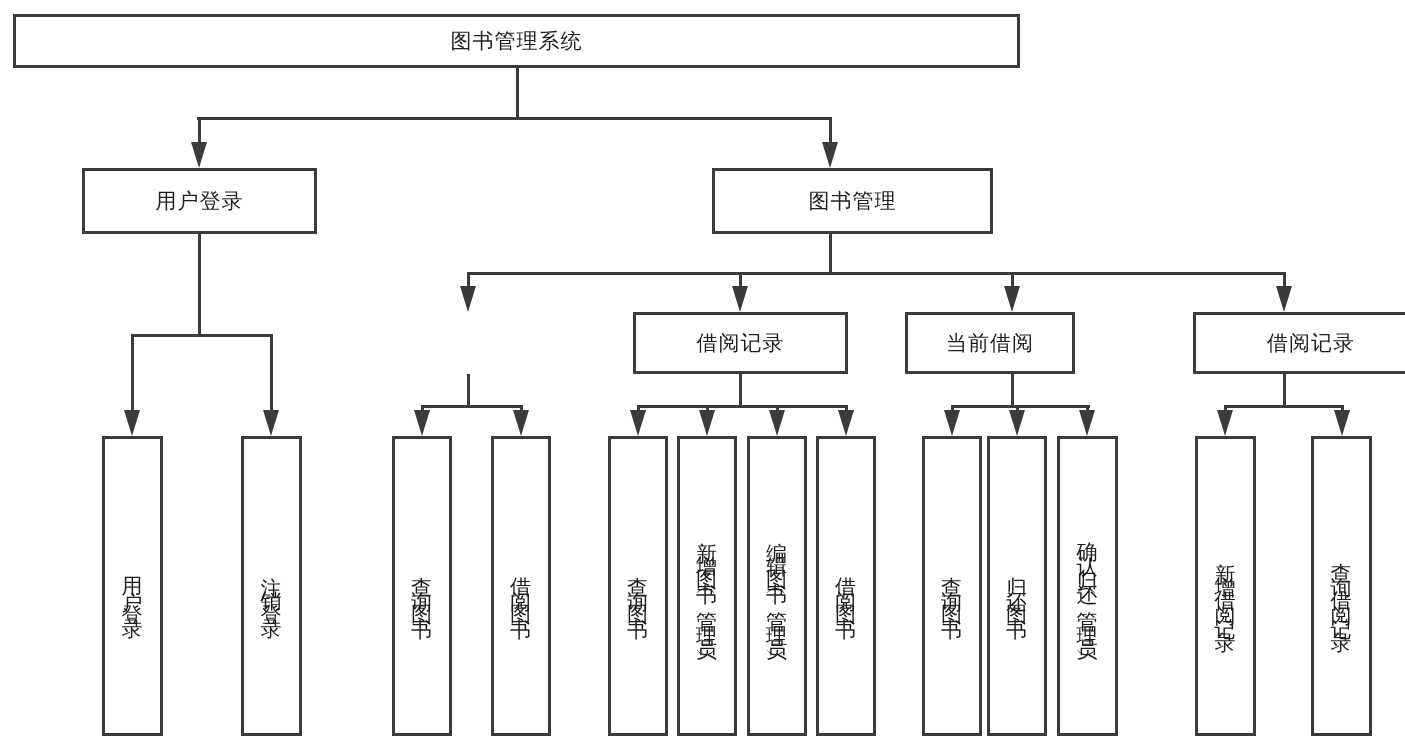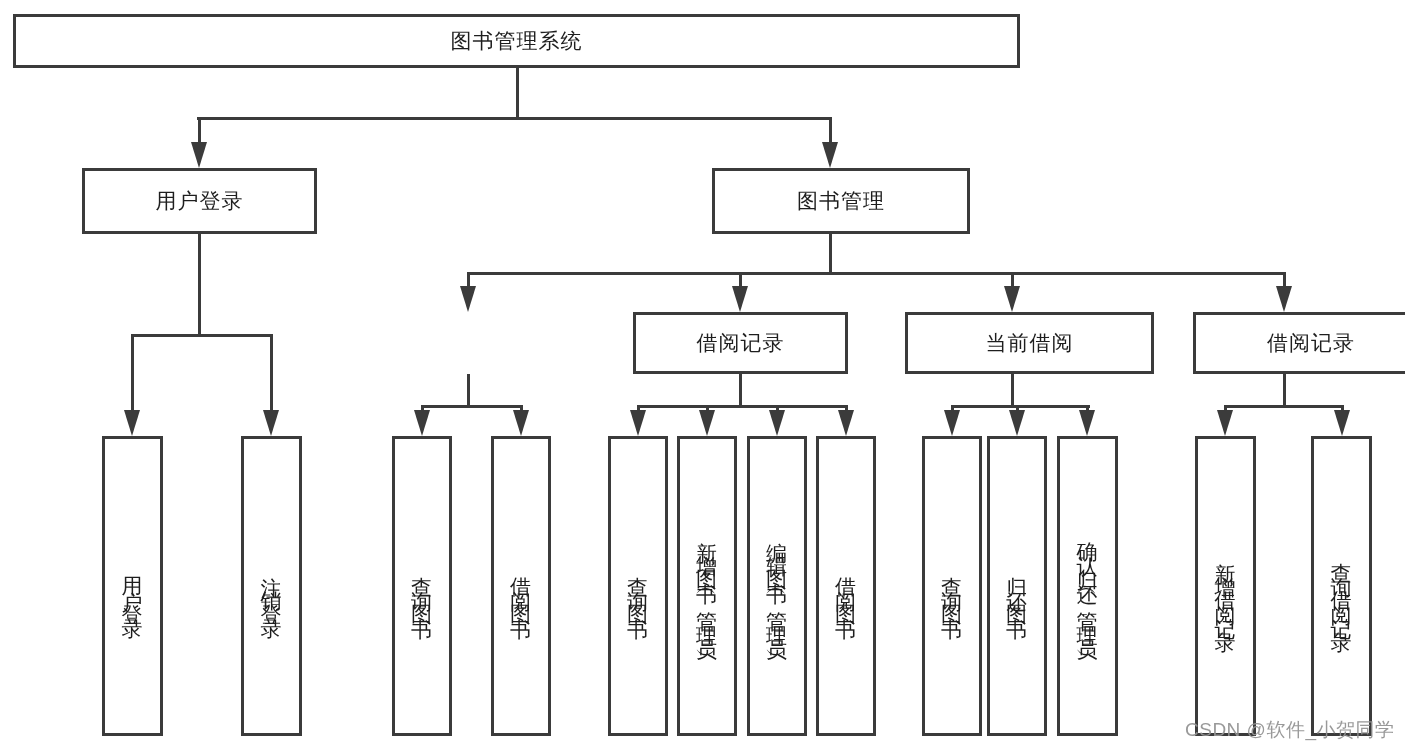--- a/index.html
+++ b/index.html
@@ -74,21 +74,21 @@
   <div class="vline" style="left:516px; top:68px; height:51px;"></div>
   <div class="hline" style="left:197px; top:117px; width:635px;"></div>
   <div class="vline" style="left:198px; top:117px; height:31px;"></div>
   <div class="arrow" style="left:191px; top:142px;"></div>
   <div class="vline" style="left:829px; top:117px; height:31px;"></div>
   <div class="arrow" style="left:822px; top:142px;"></div>
 
   <div class="box" style="left:82px; top:168px; width:235px; height:66px;">
     <span>用户登录</span>
   </div>
-  <div class="box" style="left:712px; top:168px; width:258px; height:66px;">
+  <div class="box" style="left:712px; top:168px; width:281px; height:66px;">
     <span>图书管理</span>
   </div>
 
   <div class="vline" style="left:198px; top:234px; height:103px;"></div>
   <div class="hline" style="left:131px; top:334px; width:142px;"></div>
   <div class="vline" style="left:131px; top:334px; height:78px;"></div>
   <div class="arrow" style="left:124px; top:410px;"></div>
   <div class="vline" style="left:270px; top:334px; height:78px;"></div>
   <div class="arrow" style="left:263px; top:410px;"></div>
 
@@ -99,21 +99,21 @@
   <div class="vline" style="left:739px; top:272px; height:16px;"></div>
   <div class="arrow" style="left:732px; top:286px;"></div>
   <div class="vline" style="left:1011px; top:272px; height:16px;"></div>
   <div class="arrow" style="left:1004px; top:286px;"></div>
   <div class="vline" style="left:1283px; top:272px; height:16px;"></div>
   <div class="arrow" style="left:1276px; top:286px;"></div>
 
   <div class="box" style="left:633px; top:312px; width:215px; height:62px;">
     <span>借阅记录</span>
   </div>
-  <div class="box" style="left:905px; top:312px; width:249px; height:62px;">
+  <div class="box" style="left:905px; top:312px; width:170px; height:62px;">
     <span>当前借阅</span>
   </div>
   <div class="box" style="left:1193px; top:312px; width:236px; height:62px;">
     <span>借阅记录</span>
   </div>
 
   <div class="vline" style="left:467px; top:374px; height:34px;"></div>
   <div class="hline" style="left:421px; top:405px; width:102px;"></div>
   <div class="vline" style="left:421px; top:405px; height:9px;"></div>
   <div class="arrow" style="left:414px; top:410px;"></div>
@@ -184,15 +184,14 @@
     <span>确认归还（管理员）</span>
   </div>
 
   <div class="box vert" style="left:1195px; top:436px; width:61px; height:300px;">
     <span>新增借阅记录</span>
   </div>
   <div class="box vert" style="left:1311px; top:436px; width:61px; height:300px;">
     <span>查询借阅记录</span>
   </div>
 
-  <div class="watermark">CSDN @软件_小贺同学</div>
 
 </div>
 
 </body></html>

